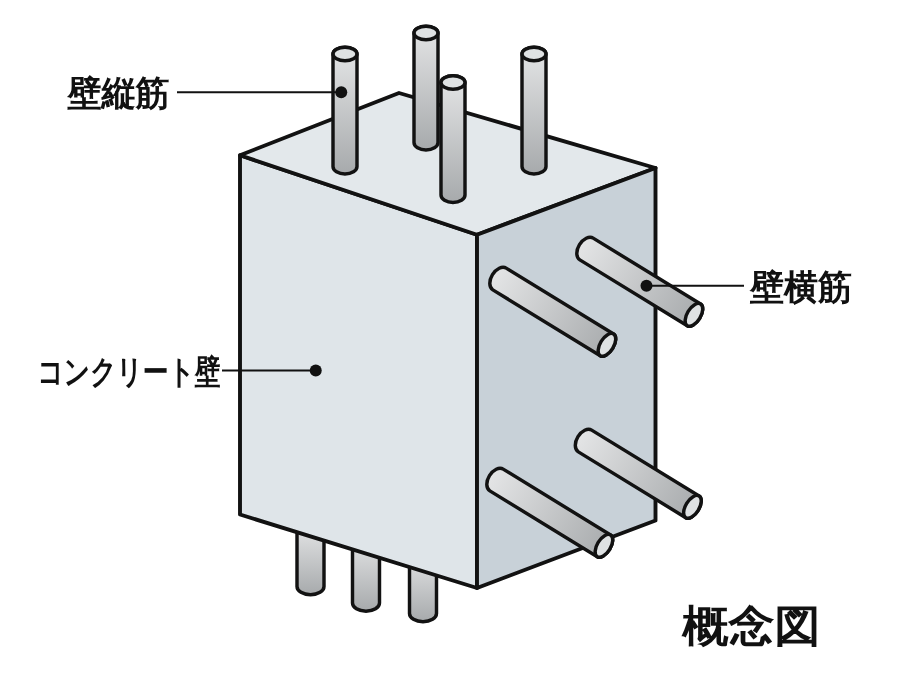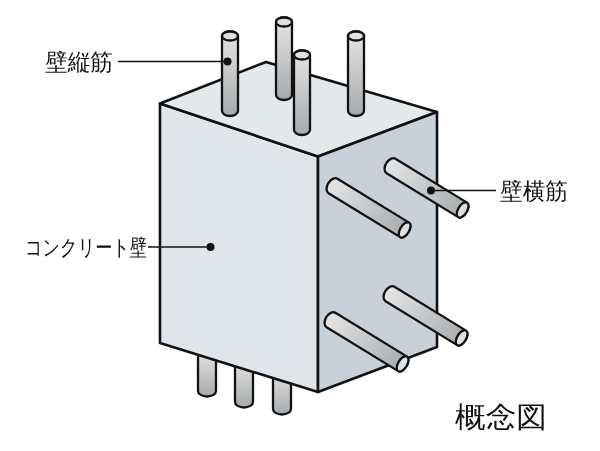--- a/index.html
+++ b/index.html
@@ -6,20 +6,21 @@
     margin: 0;
     padding: 0;
     background: #ffffff;
   }
   .stage {
     position: relative;
     width: 600px;
     height: 451px;
     background: #ffffff;
     overflow: hidden;
+    font-weight: bold;
   }
   svg { display: block; }
   .label {
     font-family: "Liberation Sans", "DejaVu Sans", sans-serif;
     font-size: 23px;
     fill: #111111;
   }
   .label-long {
     font-family: "Liberation Sans", "DejaVu Sans", sans-serif;
     font-size: 22px;

